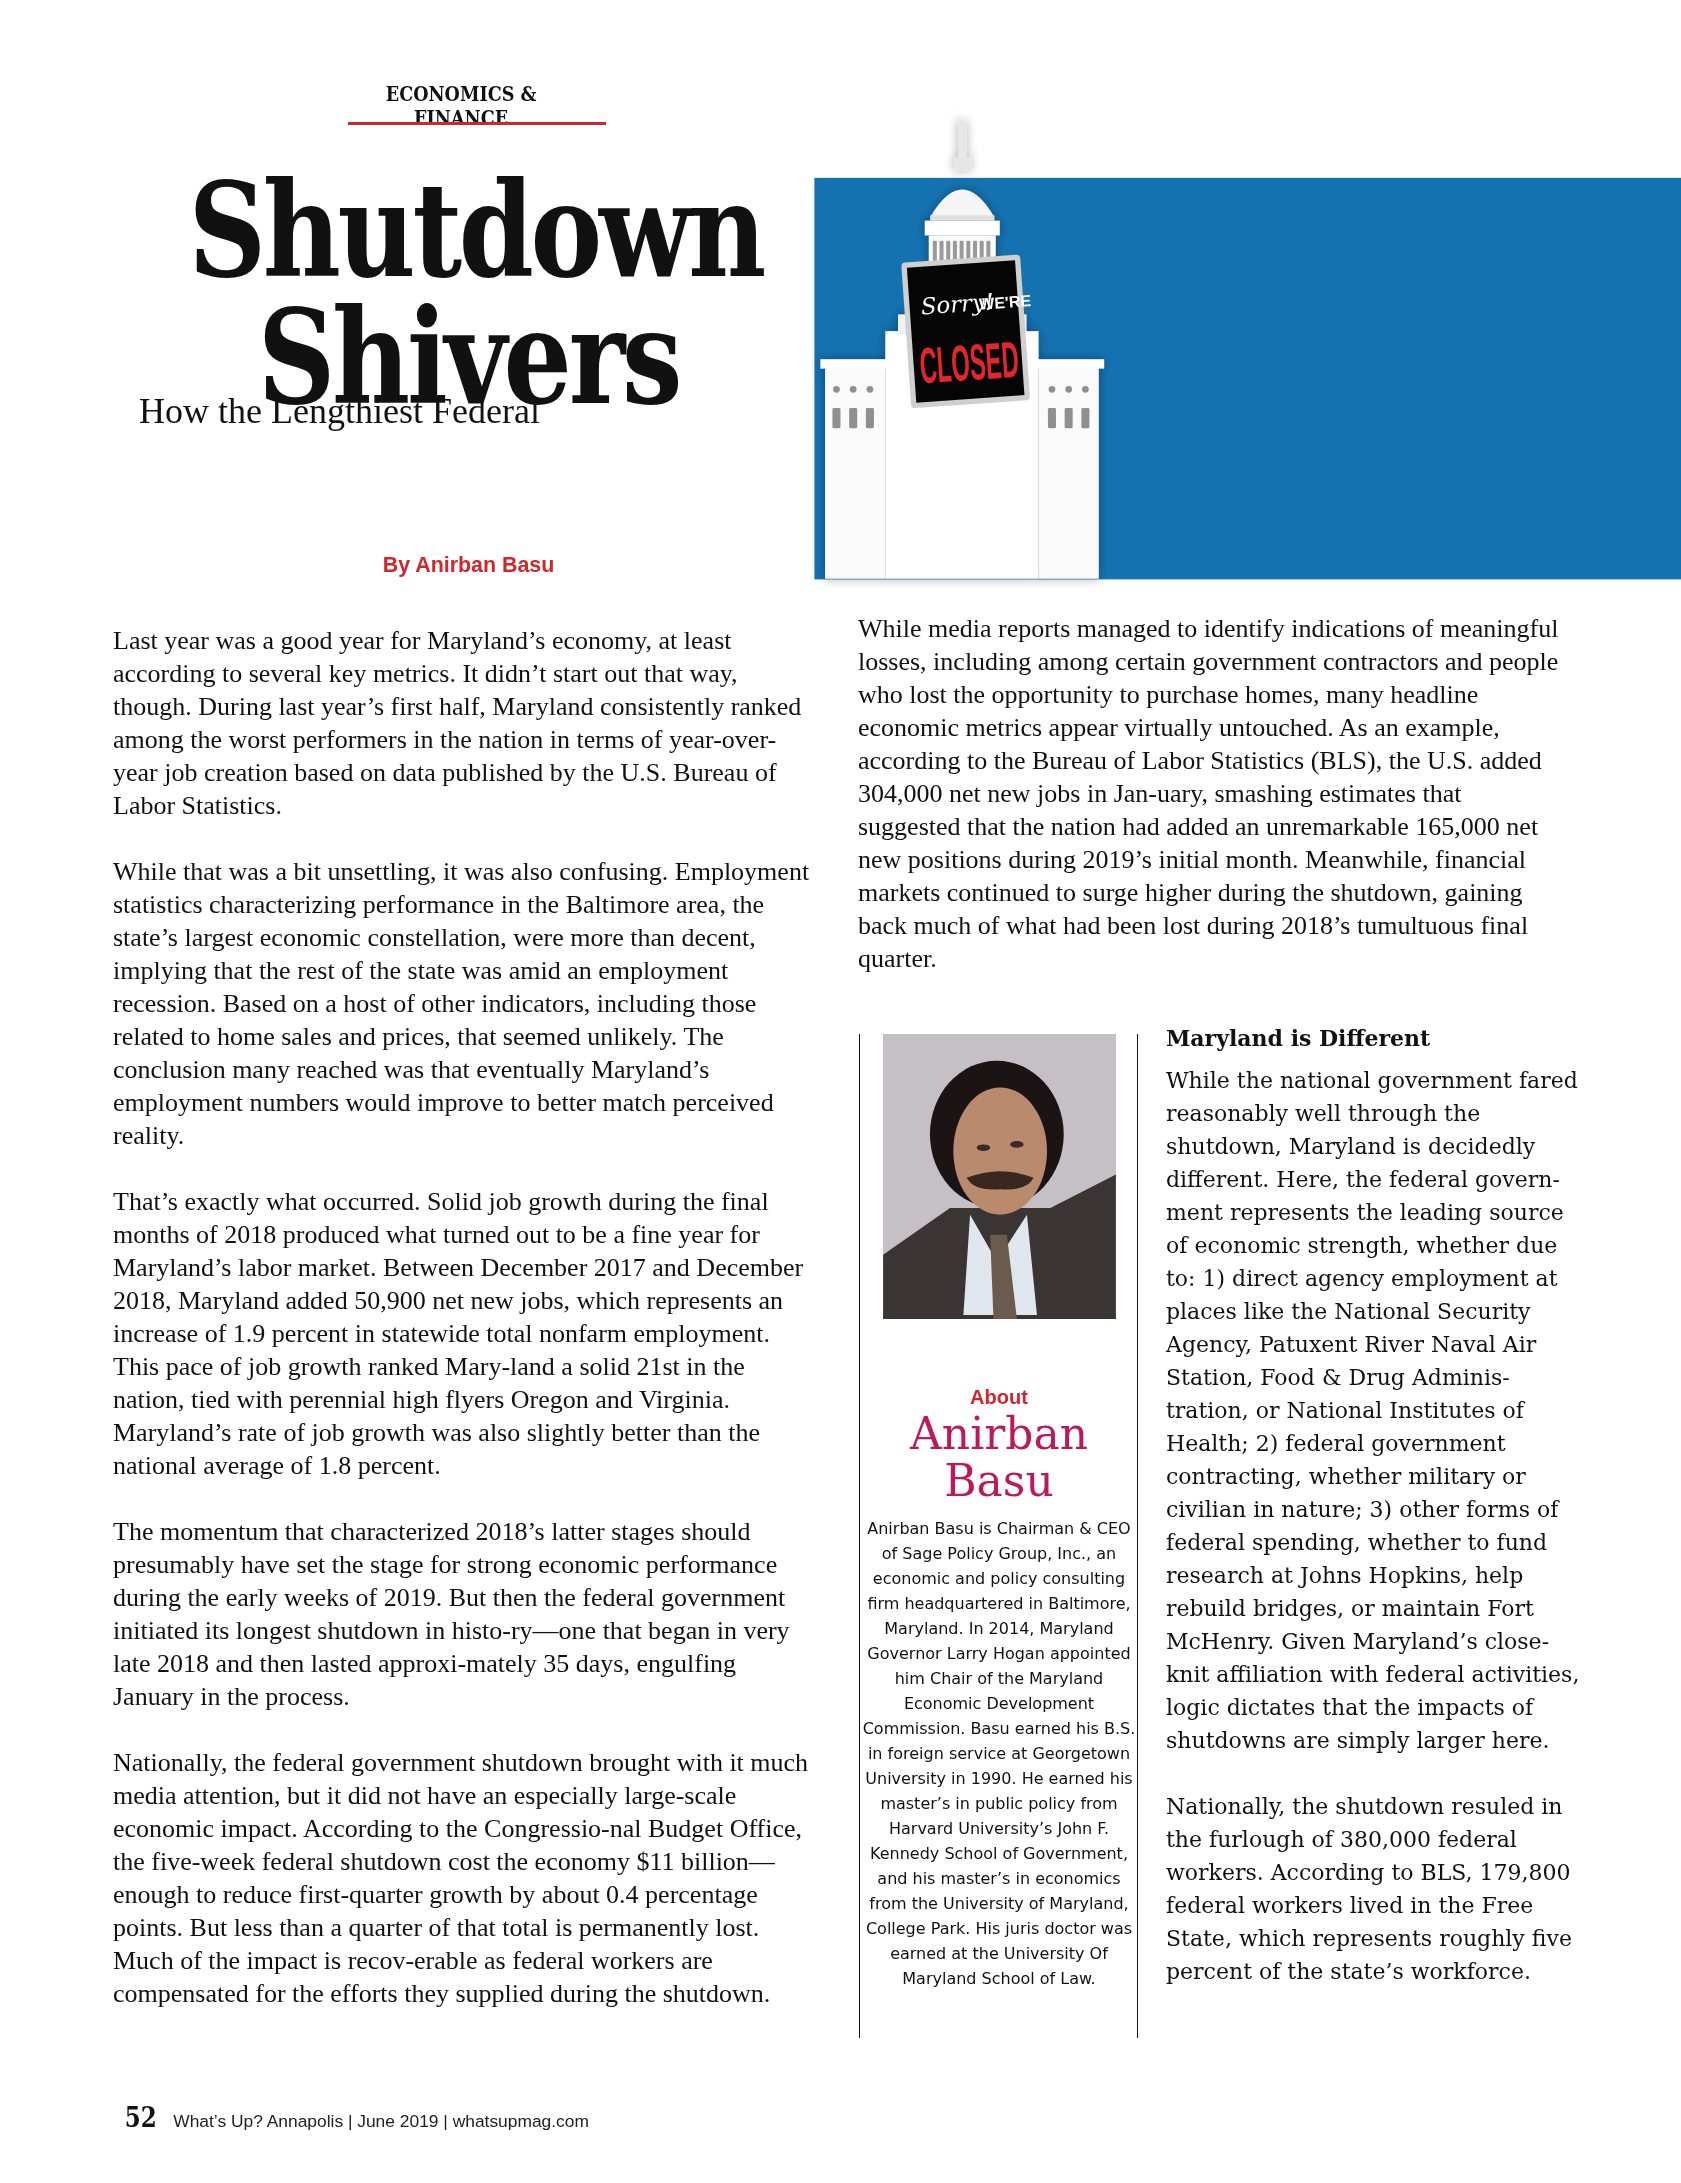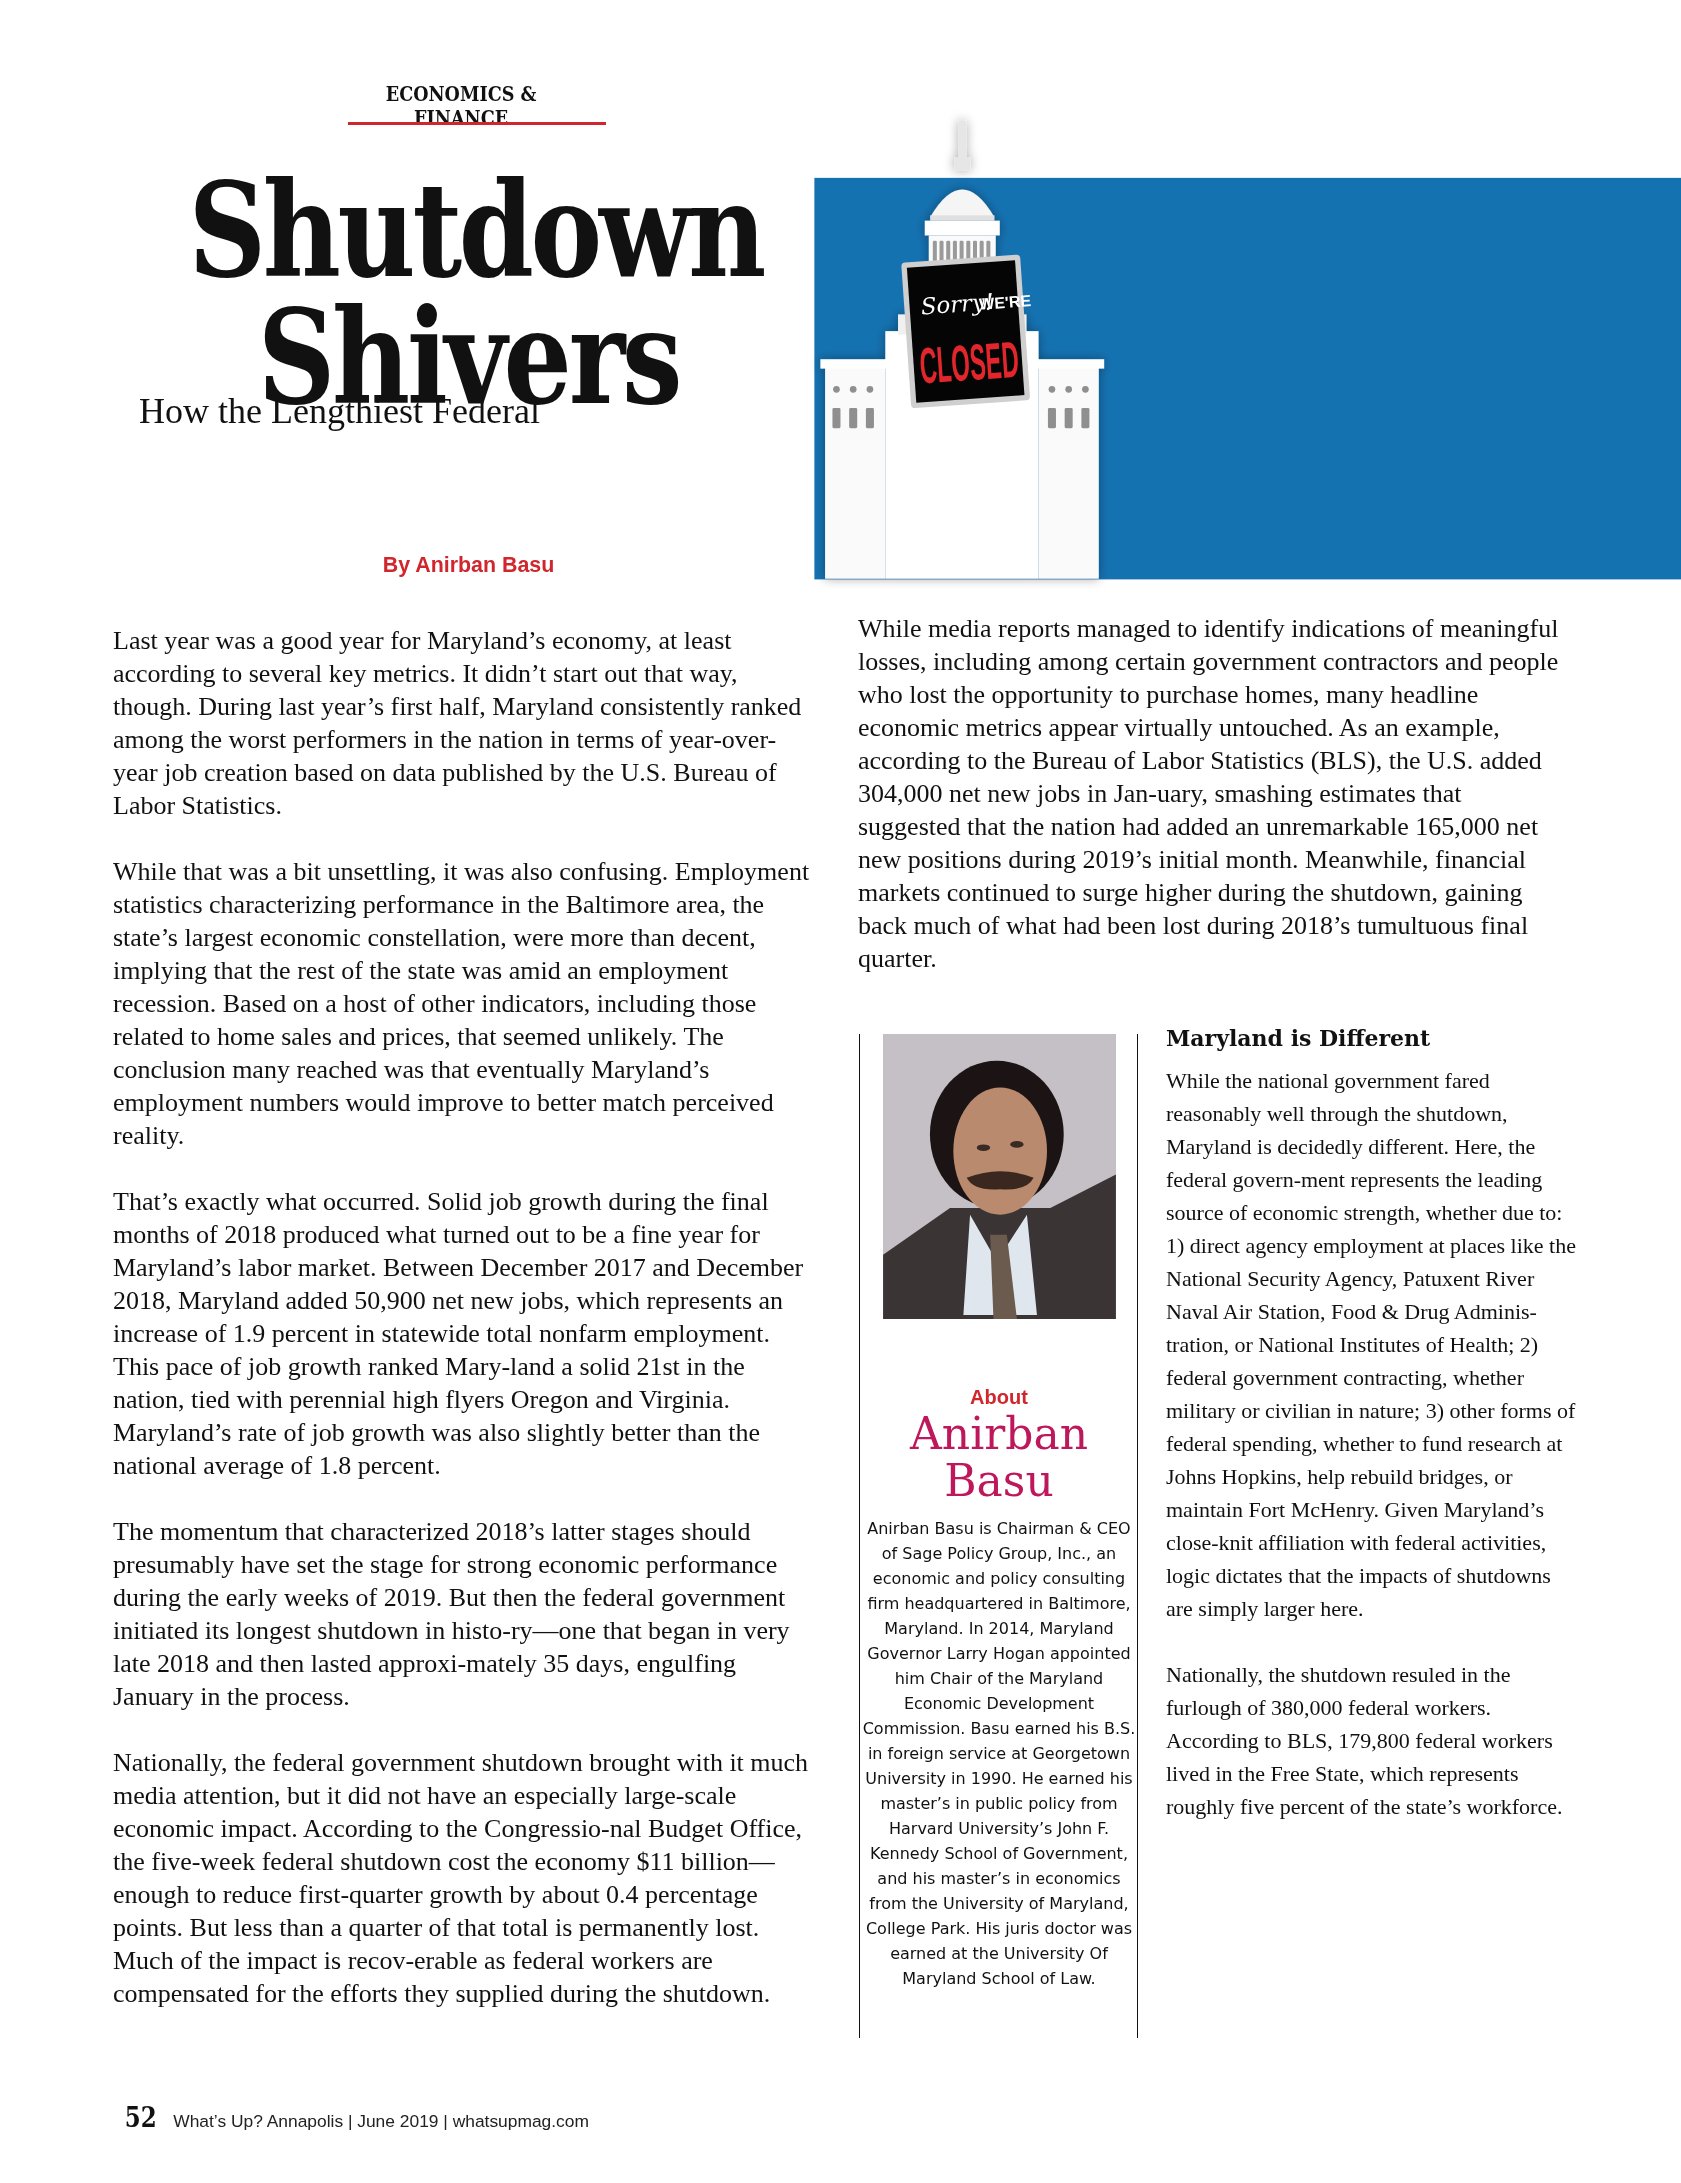--- a/index.html
+++ b/index.html
@@ -32,21 +32,21 @@
   .col-left p, .col-right p { margin: 0 0 33px 0; }
   .divider-v { position: absolute; width: 1.3px; background: #111; }
   .photo { position: absolute; left: 883px; top: 1034px; width: 233px; height: 285px; overflow: hidden; background: #bdbabd; }
   .about-box { position: absolute; left: 861px; top: 1385px; width: 276px; text-align: center; }
   .about-label { font-family: "Liberation Sans", sans-serif; font-weight: bold; font-size: 20px; color: #d0262d; line-height: 24px; }
   .about-name { font-family: "DejaVu Serif", serif; font-size: 44px; line-height: 47px; color: #be185d; margin-top: 1.3px; text-align: center; }
   .about-bio { font-family: "DejaVu Sans", sans-serif; font-size: 16px; line-height: 25px; color: #111; margin-top: 12px; }
   .col-sidebar { position: absolute; left: 1166px; top: 1025px; width: 415px; }
   .sidebar-heading { font-family: "DejaVu Serif", serif; font-weight: bold; font-size: 22px; line-height: 27px; margin: 0 0 12px 0; }
   .sidebar-body { font-family: "DejaVu Serif", serif; font-size: 22px; line-height: 33px; }
-  .sidebar-body p { margin: 8px 0 33px 0; font-family: Liberation Serif, serif; }
+  .sidebar-body p { margin: 8px 0 33px 0; }
   .footer { position: absolute; left: 122px; top: 2102px; font-family: "Liberation Sans", sans-serif; }
   .page-num { font-family: "DejaVu Serif", serif; font-weight: bold; font-size: 27px; vertical-align: baseline; display: inline-block; transform: scaleX(0.85); }
   .footer-text { font-size: 17.4px; color: #222; margin-left: 10.7px; text-align: right; }
 </style>
 </head>
 <body>
 
 <div class="section-tag">ECONOMICS &amp; FINANCE</div>
 <div class="section-rule"></div>
 

